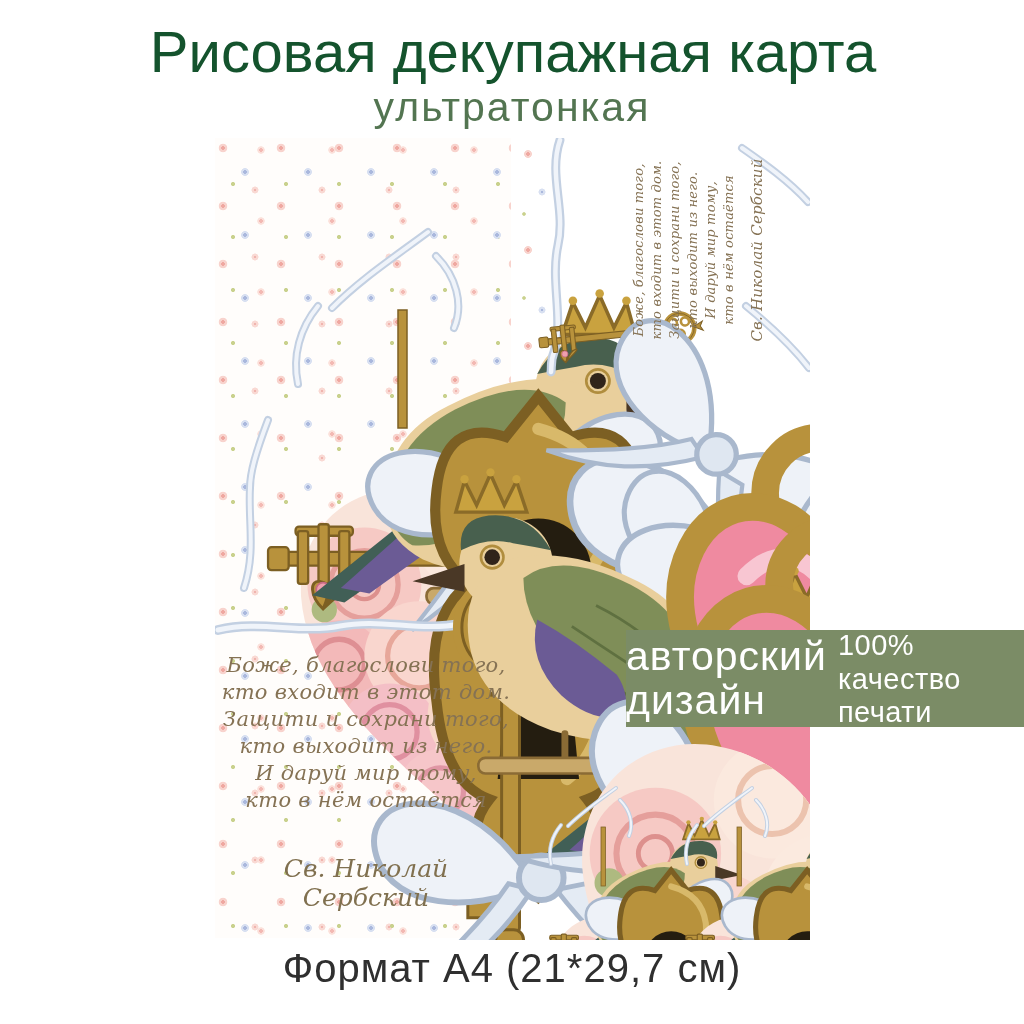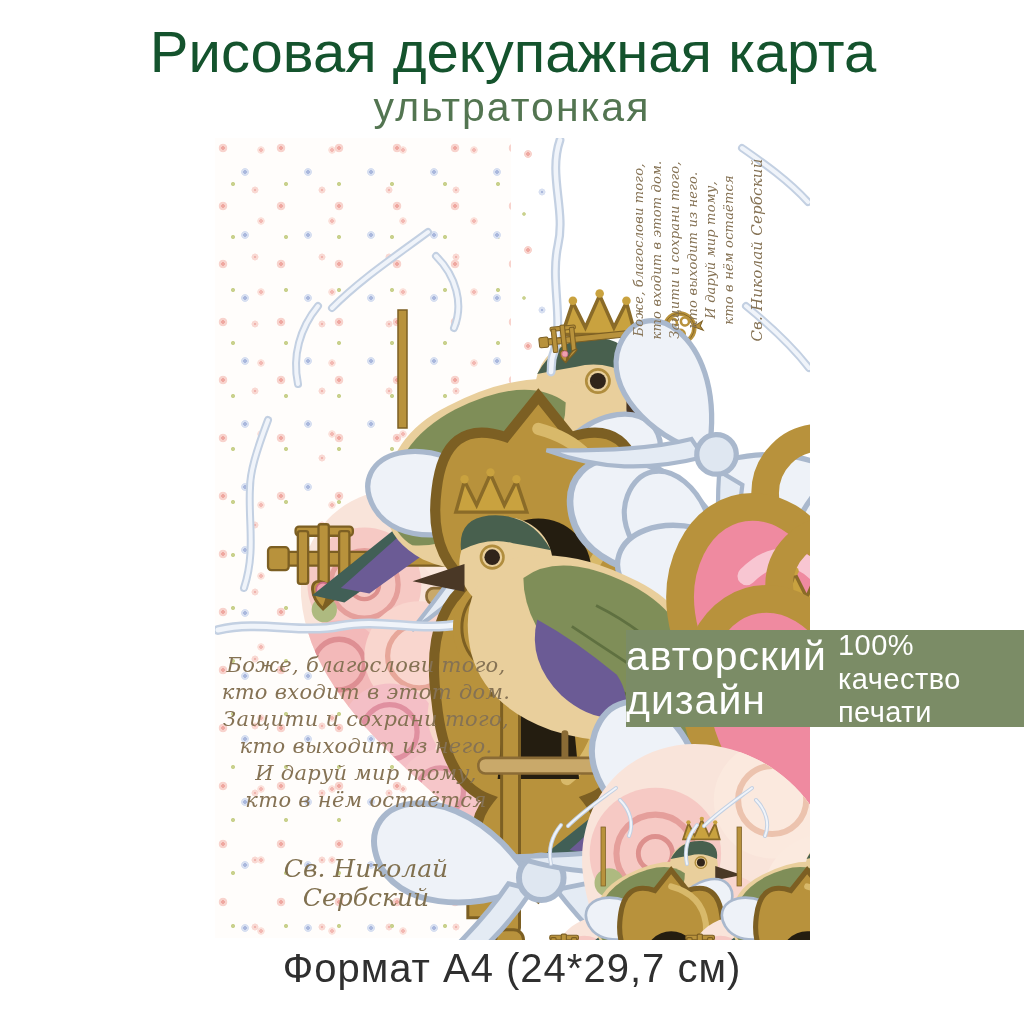--- a/index.html
+++ b/index.html
@@ -281,15 +281,15 @@
     <div>И даруй мир тому,</div>
     <div>кто в нём остаётся</div>
     <div class="signature-rot">Св. Николай Сербский</div>
   </div>
 
   <div class="abs banner">
     <div class="banner-l1">авторский дизайн</div>
     <div class="banner-l2">100% качество печати</div>
   </div>
 
-  <div class="abs format">Формат А4 (24*29,7 см)</div>
+  <div class="abs format">Формат А4 (21*29,7 см)</div>
 
 </div>
 
 </body></html>

